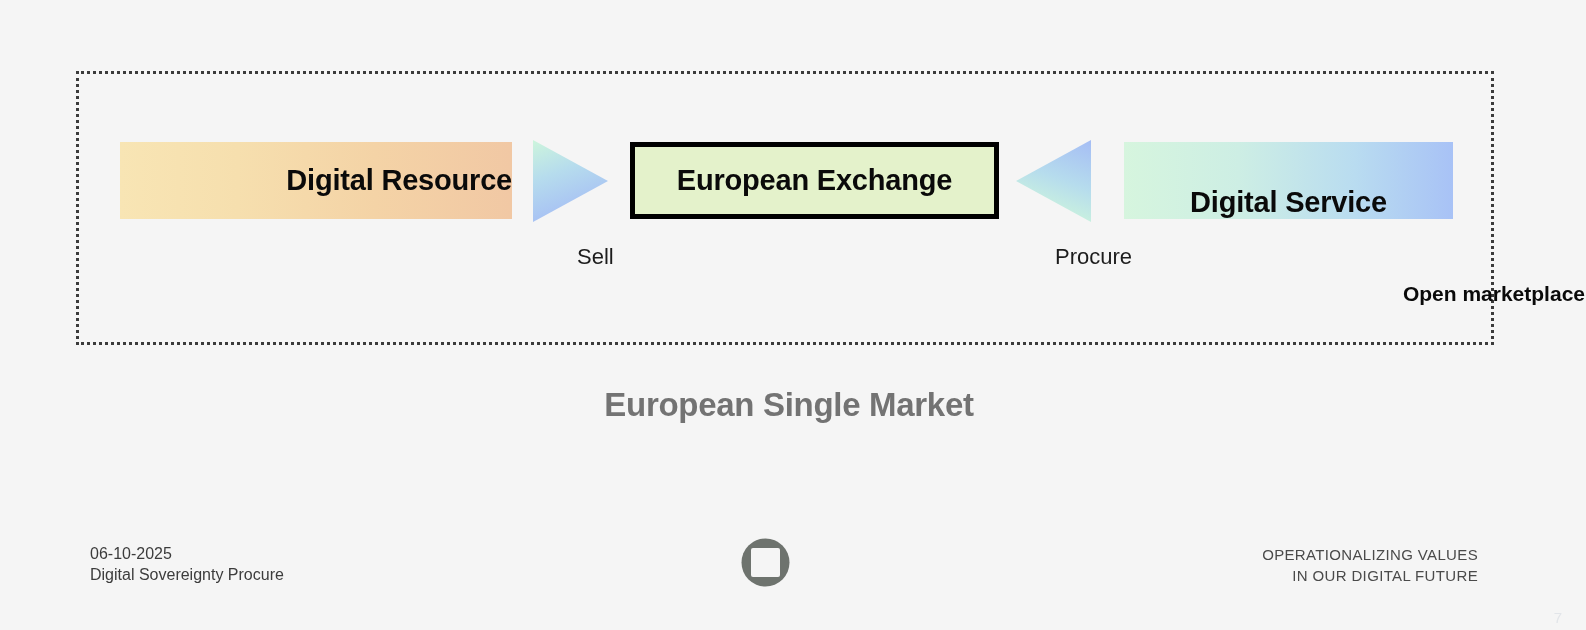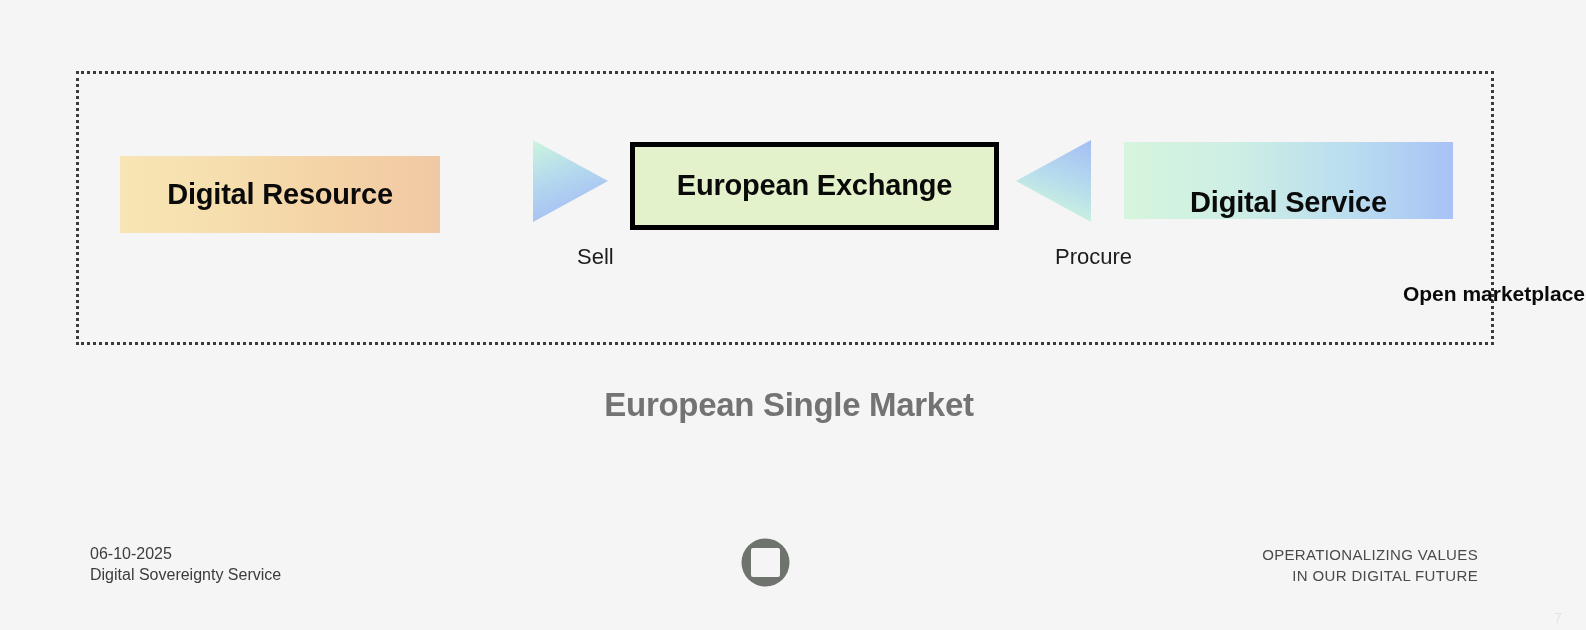--- a/index.html
+++ b/index.html
@@ -34,28 +34,29 @@
   }
   .flow-box .box-label {
     font-size:29px;
     font-weight:bold;
     color:#0a0a0a;
     letter-spacing:-0.2px;
     line-height:1.1;
   }
 
   #resource-box {
-    left:120px; top:156px;
-    width:320px; height:77px;
+    left:120px; top:142px;
+    width:392px; height:77px;
     background:linear-gradient(90deg,#f8e5b4 0%,#f6dfae 30%,#f4d3a6 65%,#f1c8a4 100%);
+    justify-content:flex-end;
   }
 
   #exchange-box {
     left:630px; top:142px;
-    width:369px; height:88px;
+    width:369px; height:77px;
     background:#e4f2cb;
     border:5px solid #000000;
   }
 
   #service-box {
     left:1124px; top:142px;
     width:329px; height:77px;
     background:linear-gradient(90deg,#d6f5de 0%,#cdeee4 35%,#b9dcf0 70%,#a8c2f6 100%);
     align-items:flex-end;
   }
@@ -183,21 +184,21 @@
   <div id="marketplace-caption">
     <span class="inner">Open marketplace</span>
   </div>
 
   <div id="single-market-title">
     <span class="inner">European Single Market</span>
   </div>
 
   <div id="footer-left">
     <div>06-10-2025</div>
-    <div>Digital Sovereignty Service</div>
+    <div>Digital Sovereignty Procure</div>
   </div>
 
   <div id="footer-logo">
     <svg width="49" height="49" viewBox="0 0 49 49" aria-hidden="true">
       <circle cx="24.5" cy="24.5" r="24" fill="#6e736e"></circle>
       <rect x="10" y="10" width="29" height="29" rx="2" ry="2" fill="#f5f5f5"></rect>
     </svg>
   </div>
 
   <div id="footer-right">

